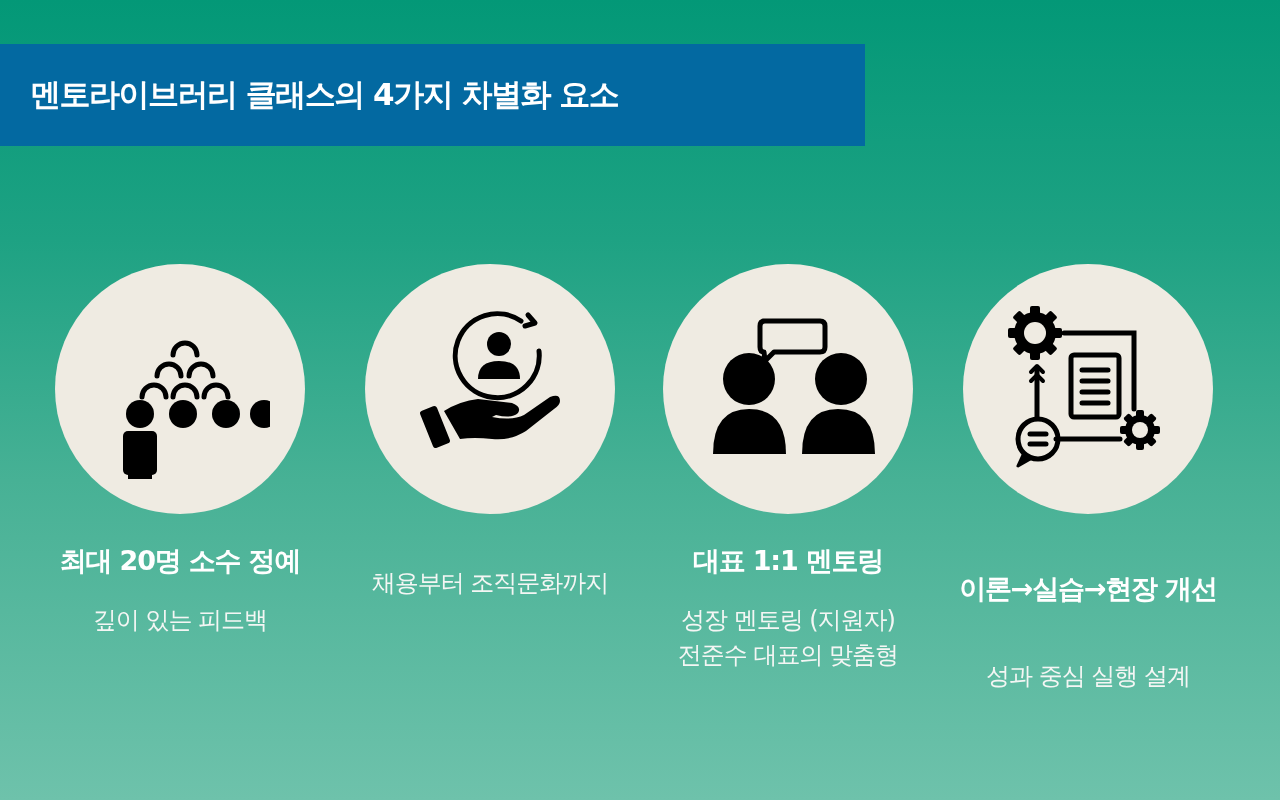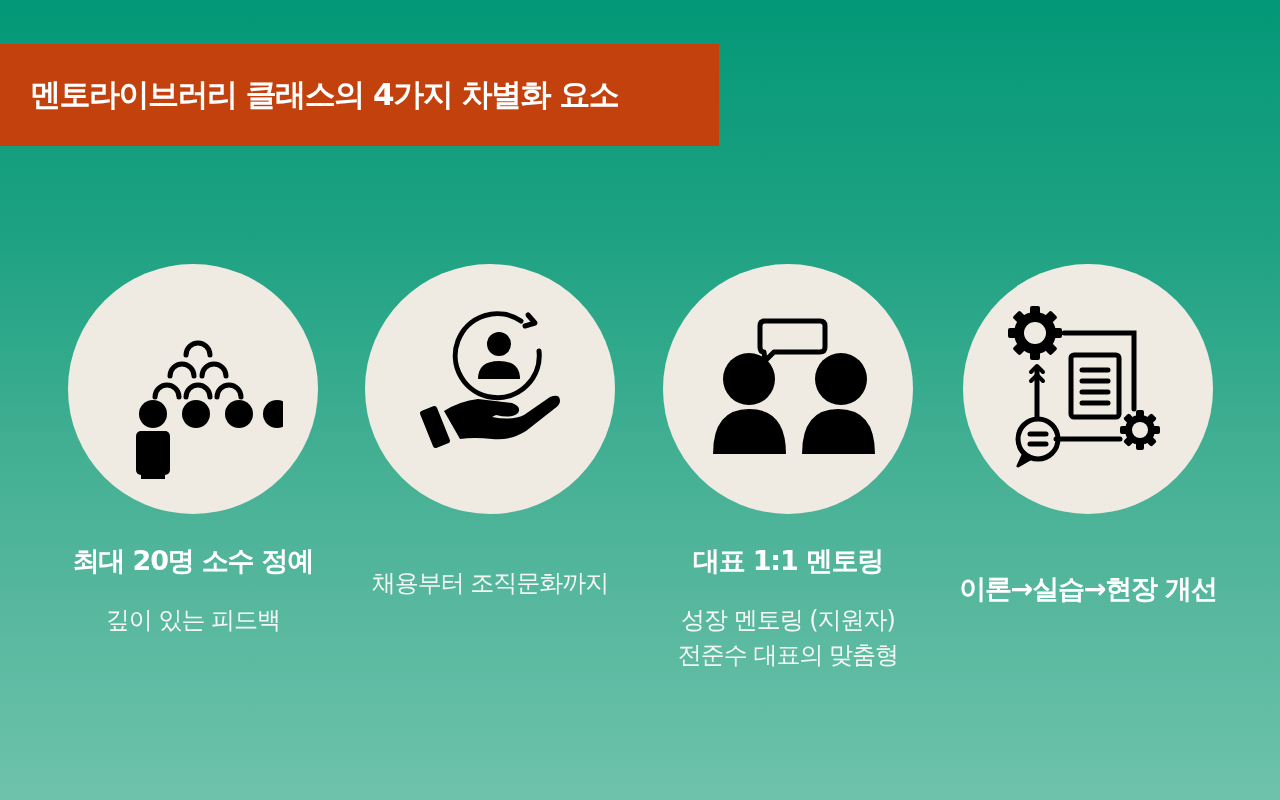--- a/index.html
+++ b/index.html
@@ -6,22 +6,22 @@
     html, body { width: 1280px; height: 800px; overflow: hidden; }
     body {
       position: relative;
       background: linear-gradient(180deg, #039877 0%, #1ea283 30%, #47b195 60%, #6ec2ab 100%);
       font-family: "DejaVu Sans", "Liberation Sans", sans-serif;
       color: #ffffff;
     }
     .banner {
       position: absolute;
       left: 0; top: 44px;
-      width: 719px; height: 102px;
-      background: #c2410c;
+      width: 865px; height: 102px;
+      background: #0369a1;
       display: flex; align-items: center;
       padding-left: 30px;
     }
     .banner-title {
       font-size: 31px;
       font-weight: bold;
       letter-spacing: -1.5px;
       color: #ffffff;
       white-space: nowrap;
     }
@@ -59,21 +59,21 @@
     }
     .card-title span, .card-sub span { display: block; }
   </style>
 </head>
 <body>
 
 <div class="banner">
   <h1 class="banner-title">멘토라이브러리 클래스의 4가지 차별화 요소</h1>
 </div>
 
-<div class="card" style="left:43px;">
+<div class="card" style="left:30px;">
   <div class="circle">
     <svg width="180" height="180" viewBox="0 0 180 180">
       <g fill="none" stroke="#000" stroke-width="5" stroke-linecap="round">
         <path d="M83 56 A12 12 0 0 1 107 56"></path>
         <path d="M67 77 A12 12 0 0 1 91 77"></path>
         <path d="M99 77 A12 12 0 0 1 123 77"></path>
         <path d="M52 98 A12 12 0 0 1 76 98"></path>
         <path d="M83 98 A12 12 0 0 1 107 98"></path>
         <path d="M114 98 A12 12 0 0 1 138 98"></path>
       </g>
@@ -184,13 +184,16 @@
       <path d="M26 154 L20 167 L34 159" fill="#000" stroke="#000" stroke-width="3" stroke-linejoin="round"></path>
       <g stroke="#000" stroke-width="5" stroke-linecap="round">
         <line x1="32" y1="135" x2="48" y2="135"></line>
         <line x1="32" y1="145" x2="48" y2="145"></line>
       </g>
     </svg>
   </div>
   <div class="card-title">
     <span>이론→실습→현장 개선</span>
   </div>
+  <div class="card-sub">
+    <span>성과 중심 실행 설계</span>
+  </div>
 </div>
 
 </body></html>

